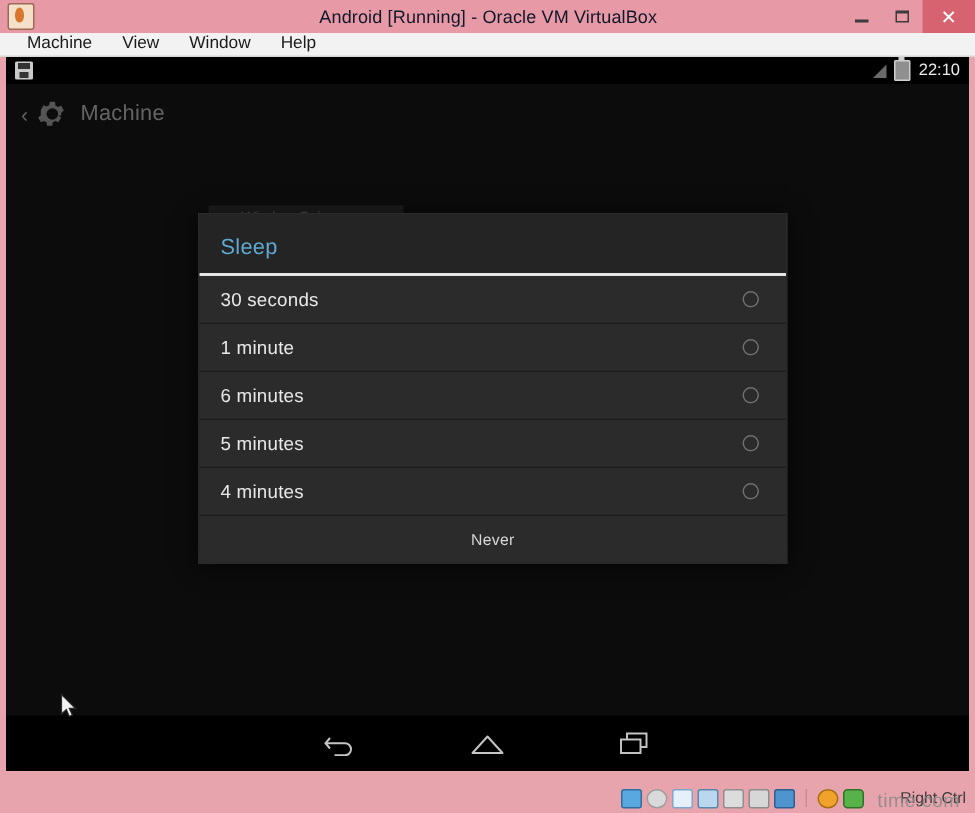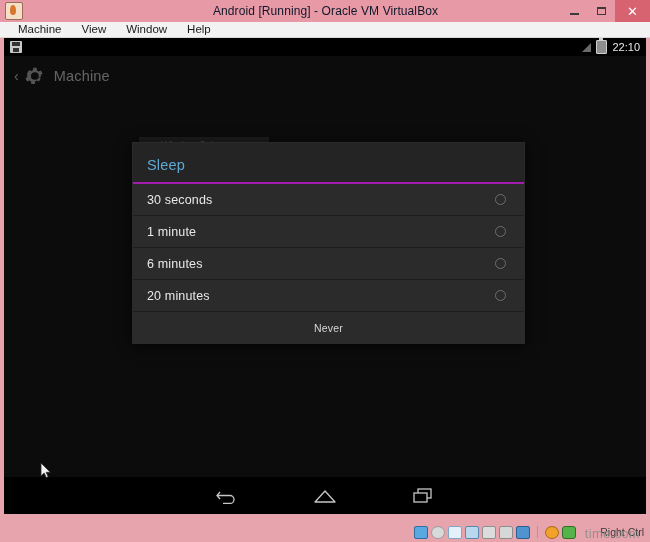--- a/index.html
+++ b/index.html
@@ -254,21 +254,21 @@
     left: 128px;
     top: 104px;
     width: 393px;
     background: #1f1f1f;
     box-shadow: 0 2px 14px rgba(0,0,0,0.75);
     border: 1px solid #2a2a2a;
     box-sizing: border-box;
   }
   .dlg-header {
     padding: 14px 0 9px 14px;
-    border-bottom: 2px solid #a21caf;
+    border-bottom: 2px solid #e5e5e5;
     background: #242424;
   }
   .dlg-title {
     font-size: 14.5px;
     color: #5fa9d3;
     letter-spacing: 0.2px;
   }
   .dlg-list {
     background: #2b2b2b;
   }
@@ -470,23 +470,27 @@
         <div class="dlg-row">
           <div class="label">1 minute</div>
           <div class="radio"></div>
         </div>
 
         <div class="dlg-row">
           <div class="label">6 minutes</div>
           <div class="radio"></div>
         </div>
 
-
         <div class="dlg-row">
-          <div class="label">20 minutes</div>
+          <div class="label">5 minutes</div>
+          <div class="radio"></div>
+        </div>
+
+        <div class="dlg-row">
+          <div class="label">4 minutes</div>
           <div class="radio"></div>
         </div>
 
 
       </div>
       <div class="dlg-footer">
         <div class="dlg-cancel">Never</div>
       </div>
     </div>
 

